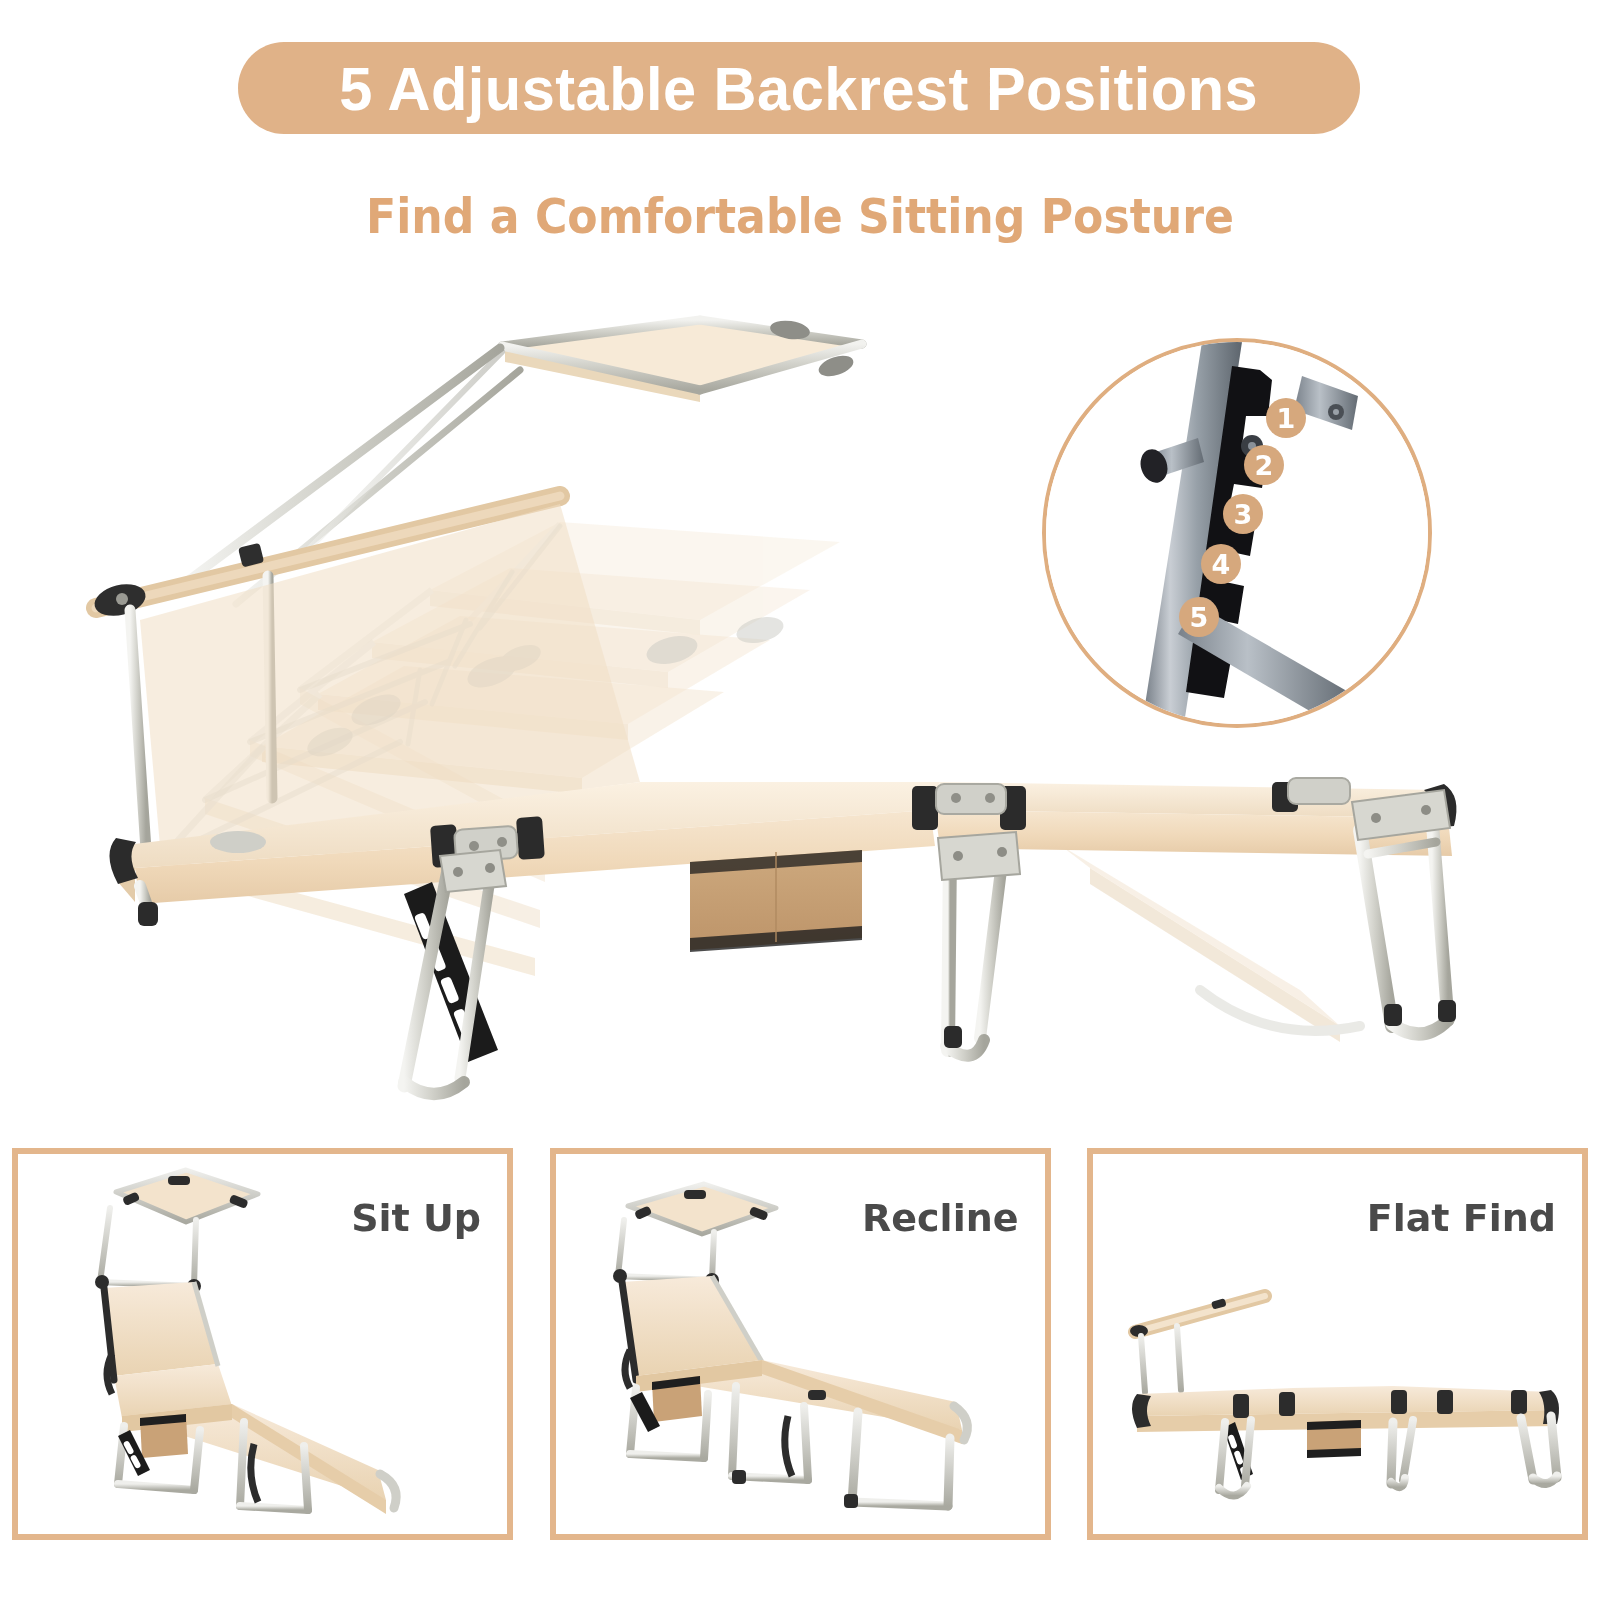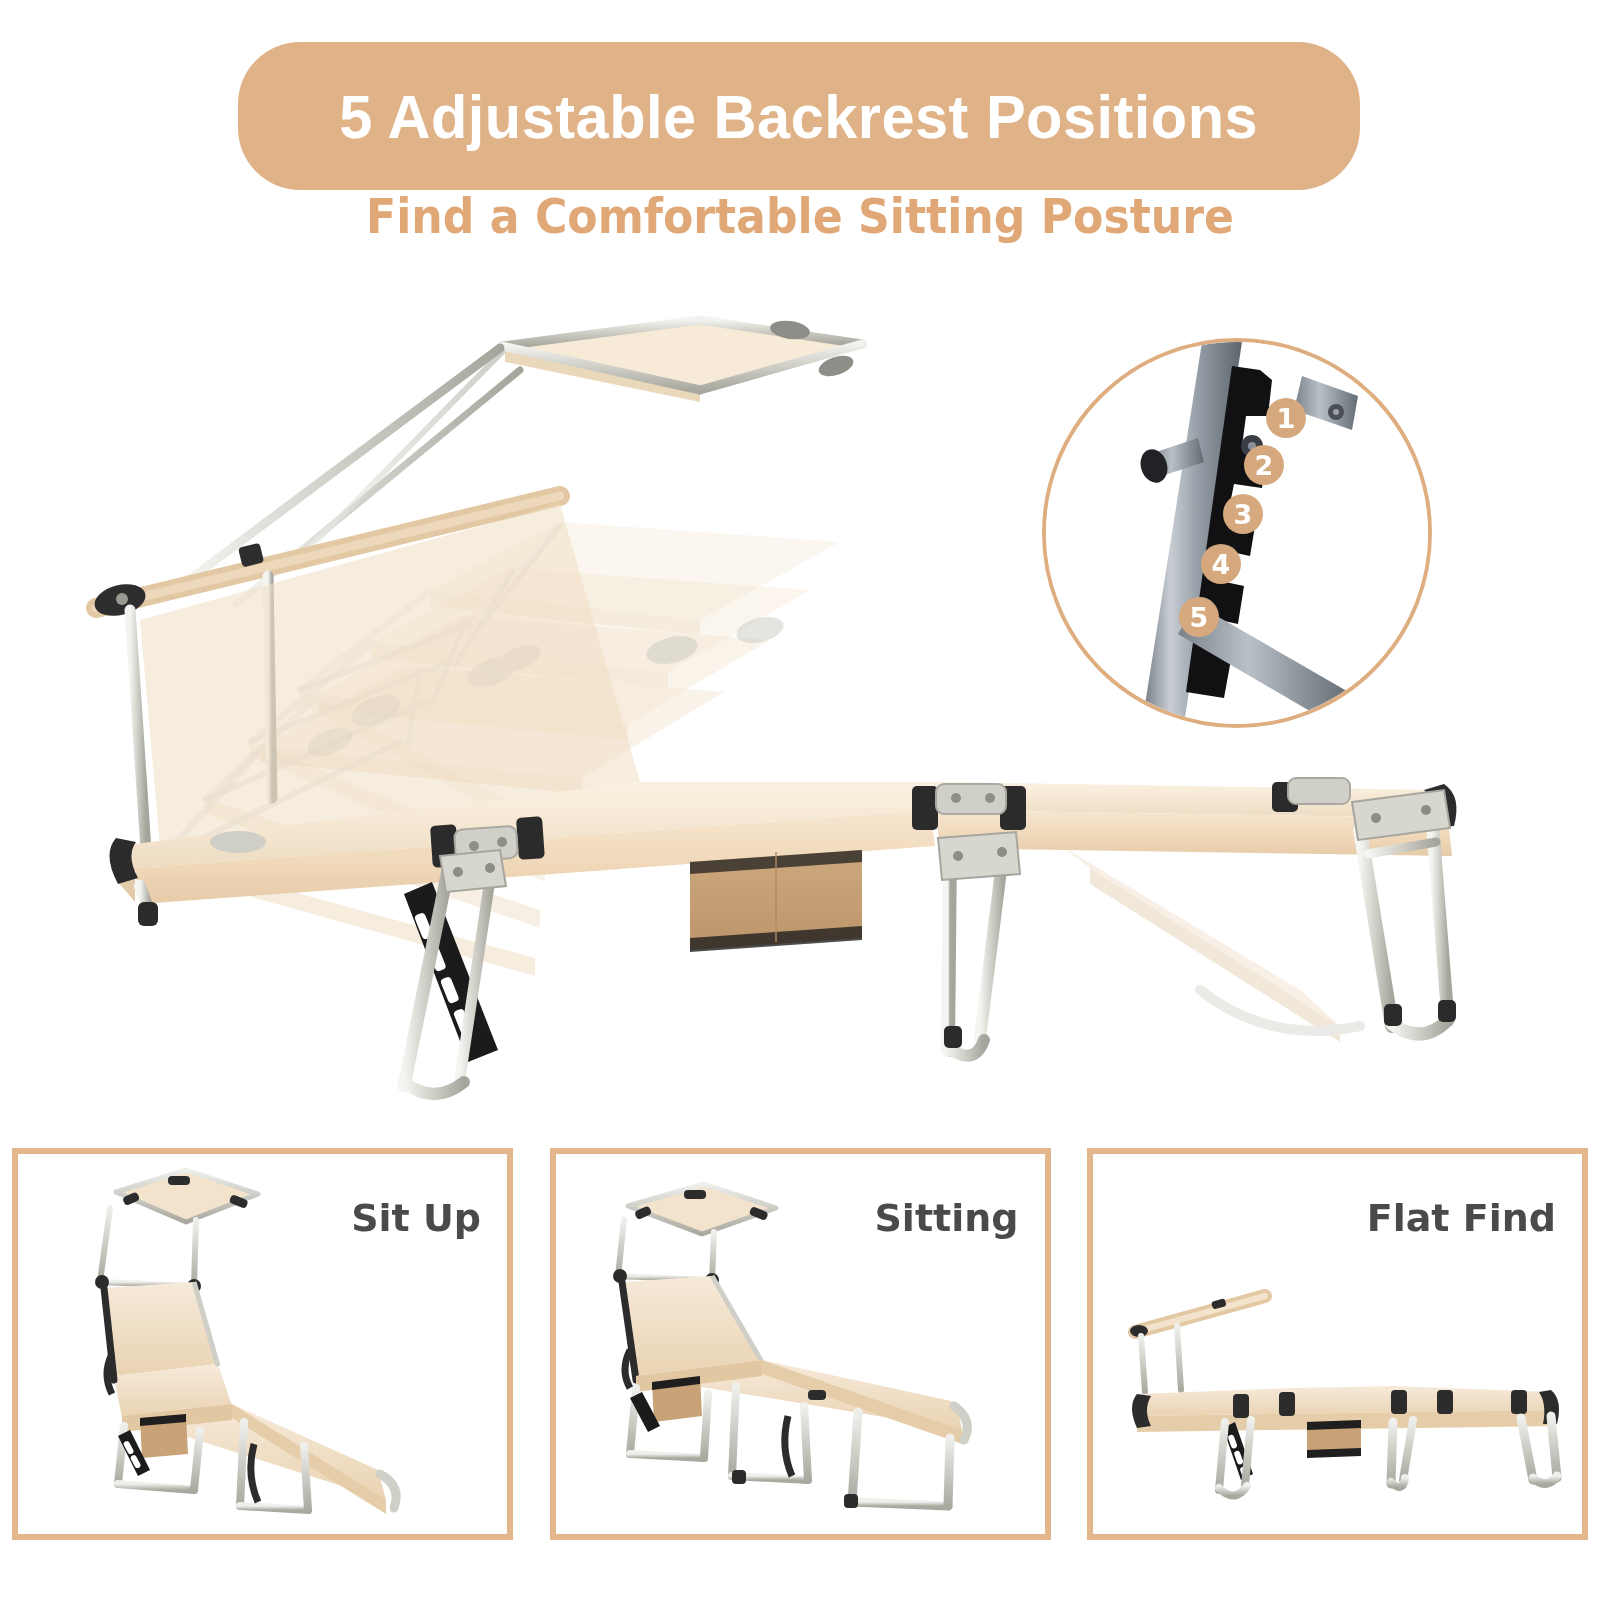--- a/index.html
+++ b/index.html
@@ -12,21 +12,21 @@
     overflow:hidden;
   }
 
   
   #header-band {
     position:absolute; left:0; top:0; width:1600px; height:280px;
   }
   #title-pill {
     position:absolute;
     left:238px; top:42px;
-    width:1122px; height:148px;
+    width:1122px; height:92px;
     background:#e0b288;
     border-radius:62px;
     display:flex; align-items:center; justify-content:center;
   }
   #title-text {
     color:#ffffff;
     font-size:62px;
     font-weight:bold;
     letter-spacing:0.5px;
     font-family:"Liberation Sans Narrow","Liberation Sans",sans-serif;
@@ -447,21 +447,21 @@
       </g>
 
       <path d="M94,200 q-10,20 0,40" stroke="#2c2c2c" stroke-width="7" fill="none"></path>
       <path d="M236,290 q-8,30 4,58" stroke="#2c2c2c" stroke-width="7" fill="none"></path>
 
       <path d="M362,320 q22,12 14,34" stroke="#cfcfc8" stroke-width="9" fill="none" stroke-linecap="round"></path>
     </svg>
   </div>
 
   <div class="mode-panel">
-    <div class="mode-label">Sitting</div>
+    <div class="mode-label">Recline</div>
     <svg class="panel-svg" width="489" height="380" viewBox="0 0 489 380">
       <defs>
         <linearGradient id="pf2" x1="0" y1="0" x2="0" y2="1">
           <stop offset="0%" stop-color="#f7eada"></stop>
             <stop offset="100%" stop-color="#e9d3b2"></stop>
         </linearGradient>
         <linearGradient id="pa2" x1="0" y1="0" x2="0" y2="1">
           <stop offset="0%" stop-color="#efefec"></stop>
             <stop offset="100%" stop-color="#a9a9a0"></stop>
         </linearGradient>

